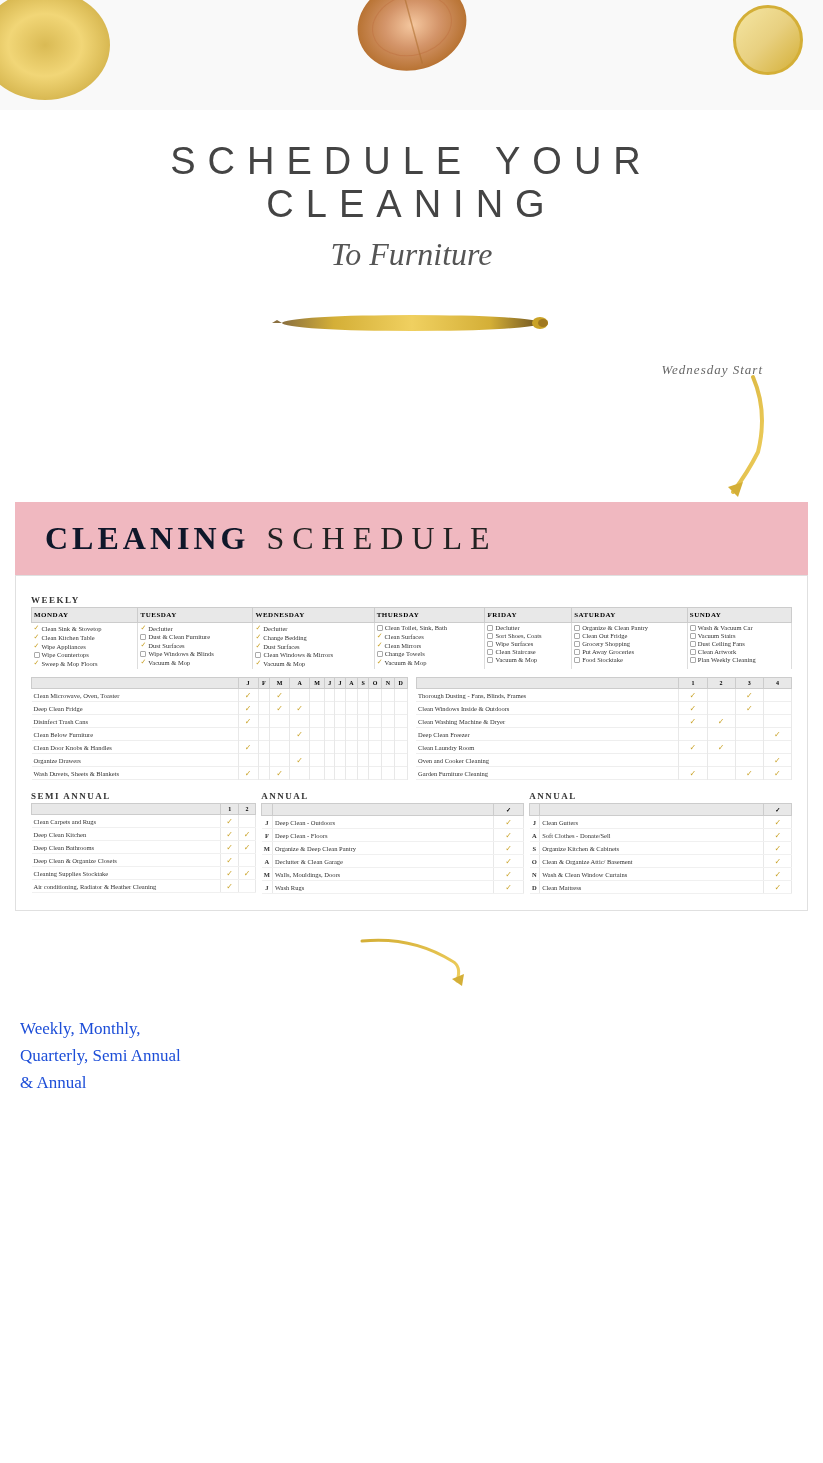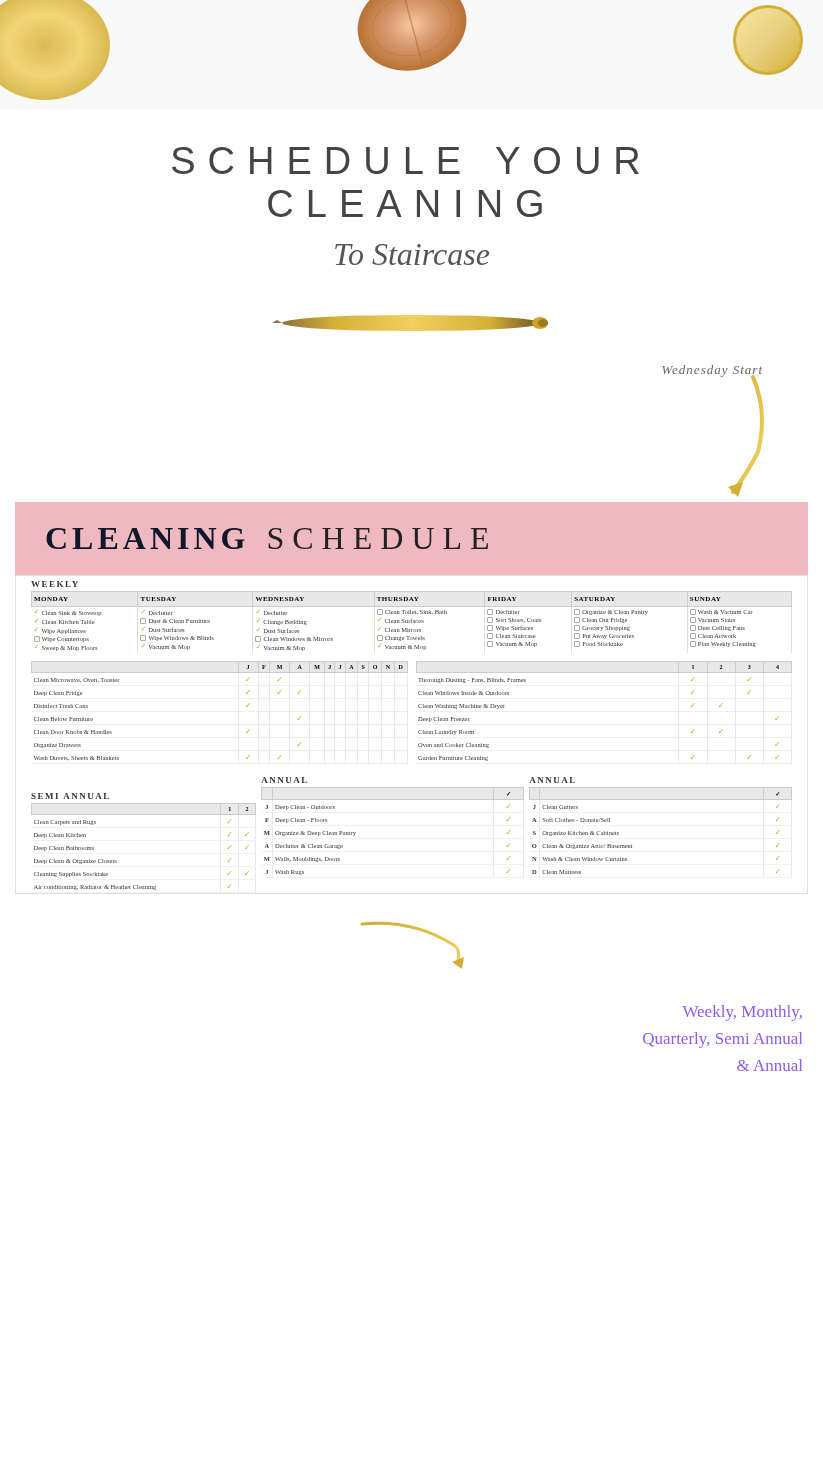--- a/index.html
+++ b/index.html
@@ -115,21 +115,21 @@
     .pink-header-text .light-part {
       font-weight: 300;
       letter-spacing: 8px;
       margin-left: 5px;
     }
 
     
     .schedule-container {
       background: #fff;
       margin: 0 15px;
-      padding: 0 15px;
+      padding: 16px 15px;
       border: 1px solid #e0e0e0;
     }
 
     .weekly-table {
       width: 100%;
       border-collapse: collapse;
       font-size: 7px;
     }
     .weekly-table th {
       background: #e8e8e8;
@@ -214,21 +214,20 @@
     }
 
     
     .bottom-sections {
       display: flex;
       gap: 5px;
       margin-top: 8px;
     }
     .semi-annual {
       flex: 1.2;
-      margin-top: 16px;
     }
     .annual-1, .annual-2 {
       flex: 1.4;
     }
 
     .small-table {
       width: 100%;
       border-collapse: collapse;
       font-size: 6.5px;
     }
@@ -256,24 +255,24 @@
     }
 
     
     .bottom-arrow {
       text-align: center;
       padding: 20px 0 10px;
     }
 
     
     .bottom-text {
-      text-align: right;
+      text-align: left;
       padding: 10px 20px 30px;
       font-size: 17px;
-      color: #8b5cf6;
+      color: #1d4ed8;
       line-height: 1.6;
     }
 
     .schedule-section-header {
       font-size: 9px;
       font-weight: bold;
       letter-spacing: 1.5px;
       text-transform: uppercase;
       color: #333;
       padding: 3px 0 2px;
@@ -296,21 +295,21 @@
       <ellipse cx="70" cy="55" rx="55" ry="45" fill="url(#leafGrad)" transform="rotate(-15,70,55)"></ellipse>
       <ellipse cx="70" cy="55" rx="40" ry="30" fill="none" stroke="#c07040" stroke-width="1" transform="rotate(-15,70,55)" opacity="0.5"></ellipse>
       <line x1="70" y1="15" x2="70" y2="95" stroke="#b07030" stroke-width="1.5" transform="rotate(-15,70,55)" opacity="0.6"></line>
     </svg>
   </div>
   <div class="top-decor-right"></div>
 </div>
 
 <div class="title-section">
   <div class="main-title">SCHEDULE YOUR CLEANING</div>
-  <div class="subtitle">To Staircase</div>
+  <div class="subtitle">To Furniture</div>
 </div>
 
 <div class="pen-section">
   <svg class="pen-svg" viewBox="0 0 280 40" xmlns="http://www.w3.org/2000/svg">
     <defs>
       <linearGradient id="penGrad" x1="0%" y1="0%" x2="100%" y2="0%">
         <stop offset="0%" style="stop-color:#8a7040"></stop>
         <stop offset="20%" style="stop-color:#d4af37"></stop>
         <stop offset="50%" style="stop-color:#f0d060"></stop>
         <stop offset="80%" style="stop-color:#d4af37"></stop>

